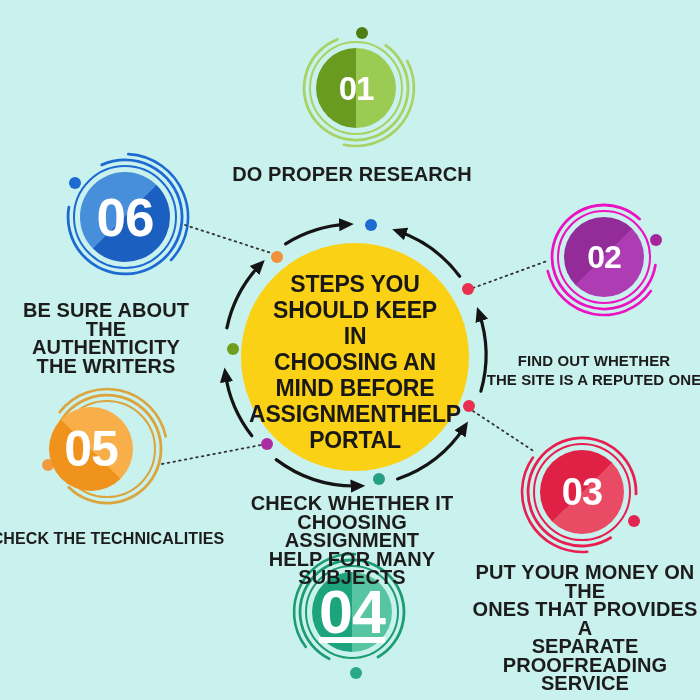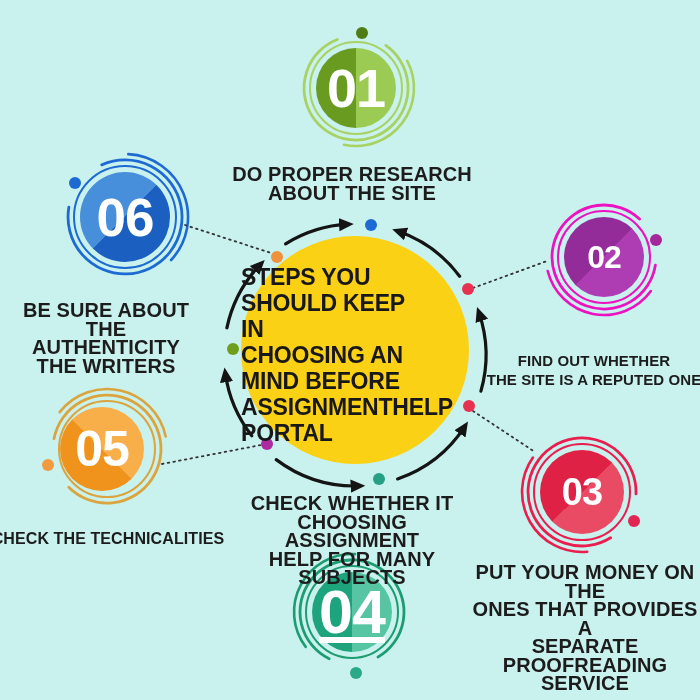--- a/index.html
+++ b/index.html
@@ -8,22 +8,22 @@
   #decor{position:absolute;left:0;top:0;z-index:1;}
   .bubble{position:absolute;z-index:2;border-radius:50%;display:flex;align-items:center;justify-content:center;}
   .num{color:#fff;font-weight:bold;letter-spacing:-1px;line-height:1;}
   .lbl{position:absolute;z-index:2;text-align:center;font-weight:bold;font-size:20px;line-height:18.5px;color:#1c1c1c;letter-spacing:0.1px;}
   #lbl1{left:222px;top:165px;width:260px;}
   #lbl2{left:478px;top:352px;width:232px;font-size:15px;}
   #lbl3{left:465px;top:563px;width:240px;}
   #lbl4{left:232px;top:494px;width:240px;}
   #lbl5{left:-12px;top:530px;width:240px;font-size:16px;}
   #lbl6{left:0px;top:301px;width:212px;}
-  #centerCircle{position:absolute;z-index:2;left:241px;top:236px;width:228px;height:228px;border-radius:50%;
-    display:flex;flex-direction:column;align-items:flex-start;justify-content:center;padding-top:10px;box-sizing:border-box;}
+  #centerCircle{position:absolute;z-index:2;left:241px;top:243px;width:228px;height:228px;border-radius:50%;
+    display:flex;flex-direction:column;align-items:center;justify-content:center;padding-top:10px;box-sizing:border-box;}
   .titleLine{font-weight:bold;font-size:23px;line-height:26px;color:#181818;letter-spacing:-0.2px;white-space:nowrap;}
 </style>
 </head>
 <body>
 
 <div id="stage" style="background: rgb(201, 241, 238);">
   <svg id="decor" width="700" height="700" viewBox="0 0 700 700">
       <defs>
         <marker id="ah" viewBox="0 0 10 10" refX="6" refY="5" markerWidth="15" markerHeight="15" markerUnits="userSpaceOnUse" orient="auto">
           <path d="M0,0.6 L9.8,5 L0,9.4 Z" fill="#141414"></path>
@@ -77,25 +77,24 @@
     <div class="titleLine">STEPS YOU</div>
     <div class="titleLine">SHOULD KEEP</div>
     <div class="titleLine">IN</div>
     <div class="titleLine">CHOOSING AN</div>
     <div class="titleLine">MIND BEFORE</div>
     <div class="titleLine">ASSIGNMENTHELP</div>
     <div class="titleLine">PORTAL</div>
   </div>
 
   <div class="bubble" id="bub1" style="left: 316px; top: 48px; height: 80px; width: 80px; background: linear-gradient(90deg, rgb(104, 155, 31) 50%, rgb(155, 203, 82) 50%);">
-    <span class="num" style="font-size: 54px;">01</span>
+    <span class="num" style="font-size: 33px;">01</span>
   </div>
   <div class="lbl" id="lbl1">
     <div>DO PROPER RESEARCH</div>
-    <div>ABOUT THE SITE</div>
   </div>
 
   <div class="bubble" id="bub2" style="left: 564px; top: 217px; height: 80px; width: 80px; background: linear-gradient(135deg, rgb(147, 43, 152) 50%, rgb(174, 60, 179) 50%);">
     <span class="num" style="font-size: 32px;">02</span>
   </div>
   <div class="lbl" id="lbl2">
     <div>FIND OUT WHETHER</div>
     <div>THE SITE IS A REPUTED ONE</div>
   </div>
 
@@ -111,21 +110,21 @@
 
   <div class="bubble" id="bub4" style="left: 312px; top: 572px; height: 80px; width: 80px; background: linear-gradient(90deg, rgb(30, 164, 125) 50%, rgb(87, 197, 162) 50%);">
     <span class="num" style="font-size: 61px; text-decoration: underline;">04</span>
   </div>
   <div class="lbl" id="lbl4">
     <div>CHECK WHETHER IT</div>
     <div>CHOOSING ASSIGNMENT</div>
     <div>HELP FOR MANY SUBJECTS</div>
   </div>
 
-  <div class="bubble" id="bub5" style="left: 60px; top: 407px; height: 84px; width: 84px; background: linear-gradient(45deg, rgb(240, 147, 29) 50%, rgb(248, 174, 73) 50%);">
+  <div class="bubble" id="bub5" style="left: 49px; top: 407px; height: 84px; width: 84px; background: linear-gradient(45deg, rgb(240, 147, 29) 50%, rgb(248, 174, 73) 50%);">
     <span class="num" style="font-size: 50px;">05</span>
   </div>
   <div class="lbl" id="lbl5">
     <div>CHECK THE TECHNICALITIES</div>
   </div>
 
   <div class="bubble" id="bub6" style="left: 80px; top: 172px; height: 90px; width: 90px; background: linear-gradient(135deg, rgb(71, 143, 219) 50%, rgb(27, 96, 192) 50%);">
     <span class="num" style="font-size: 53px;">06</span>
   </div>
   <div class="lbl" id="lbl6">

